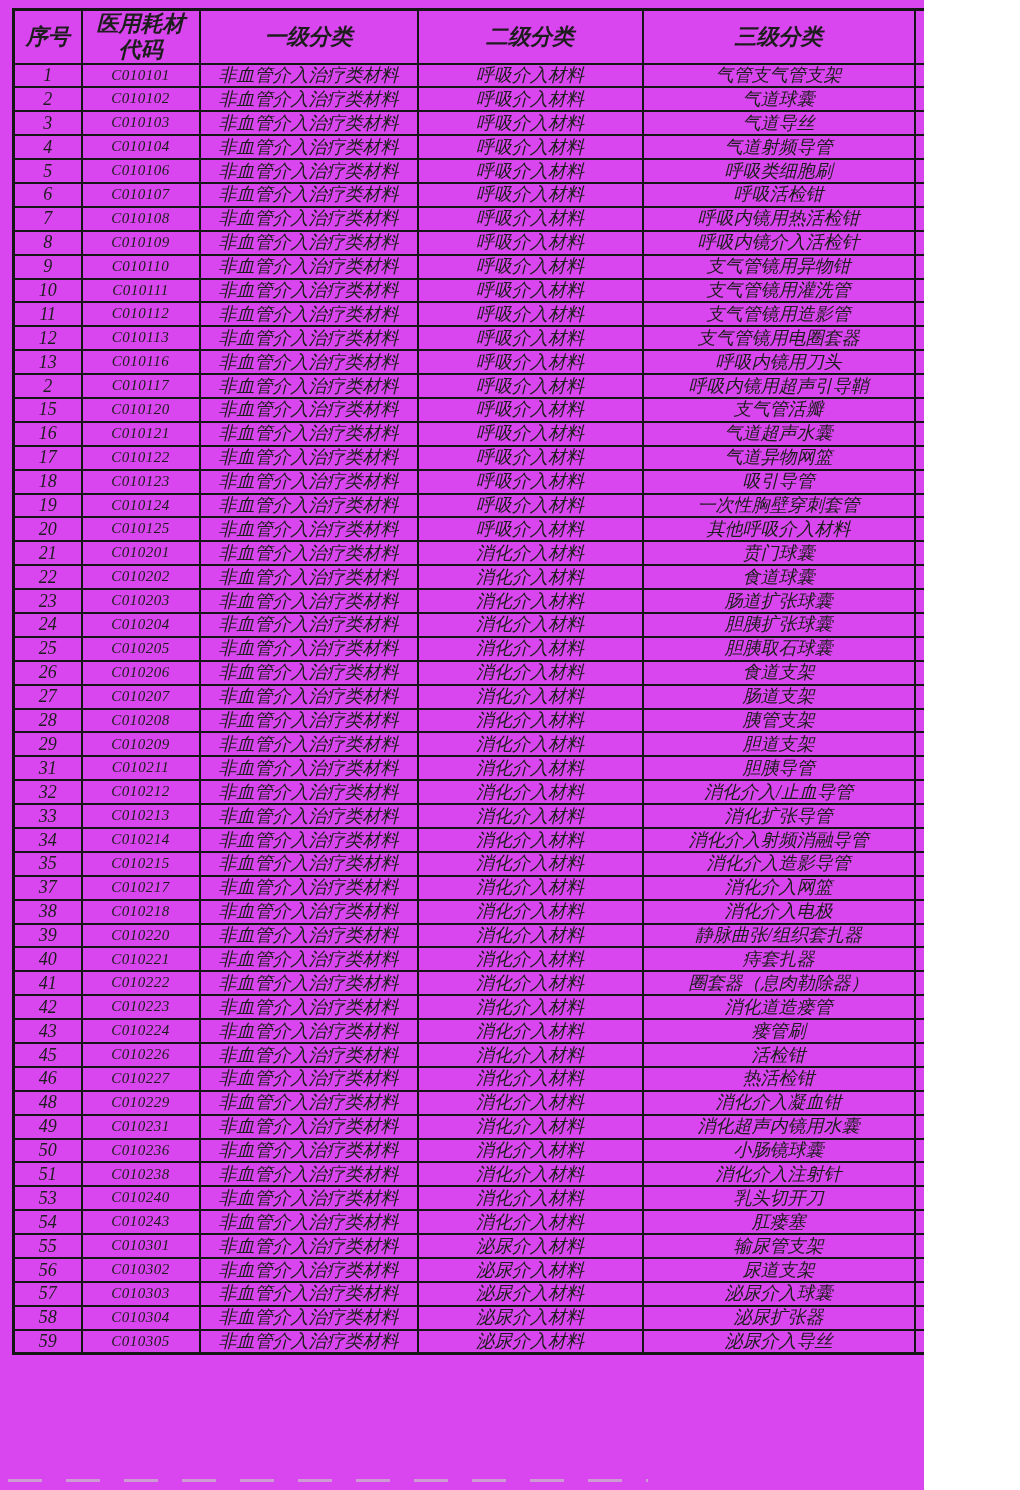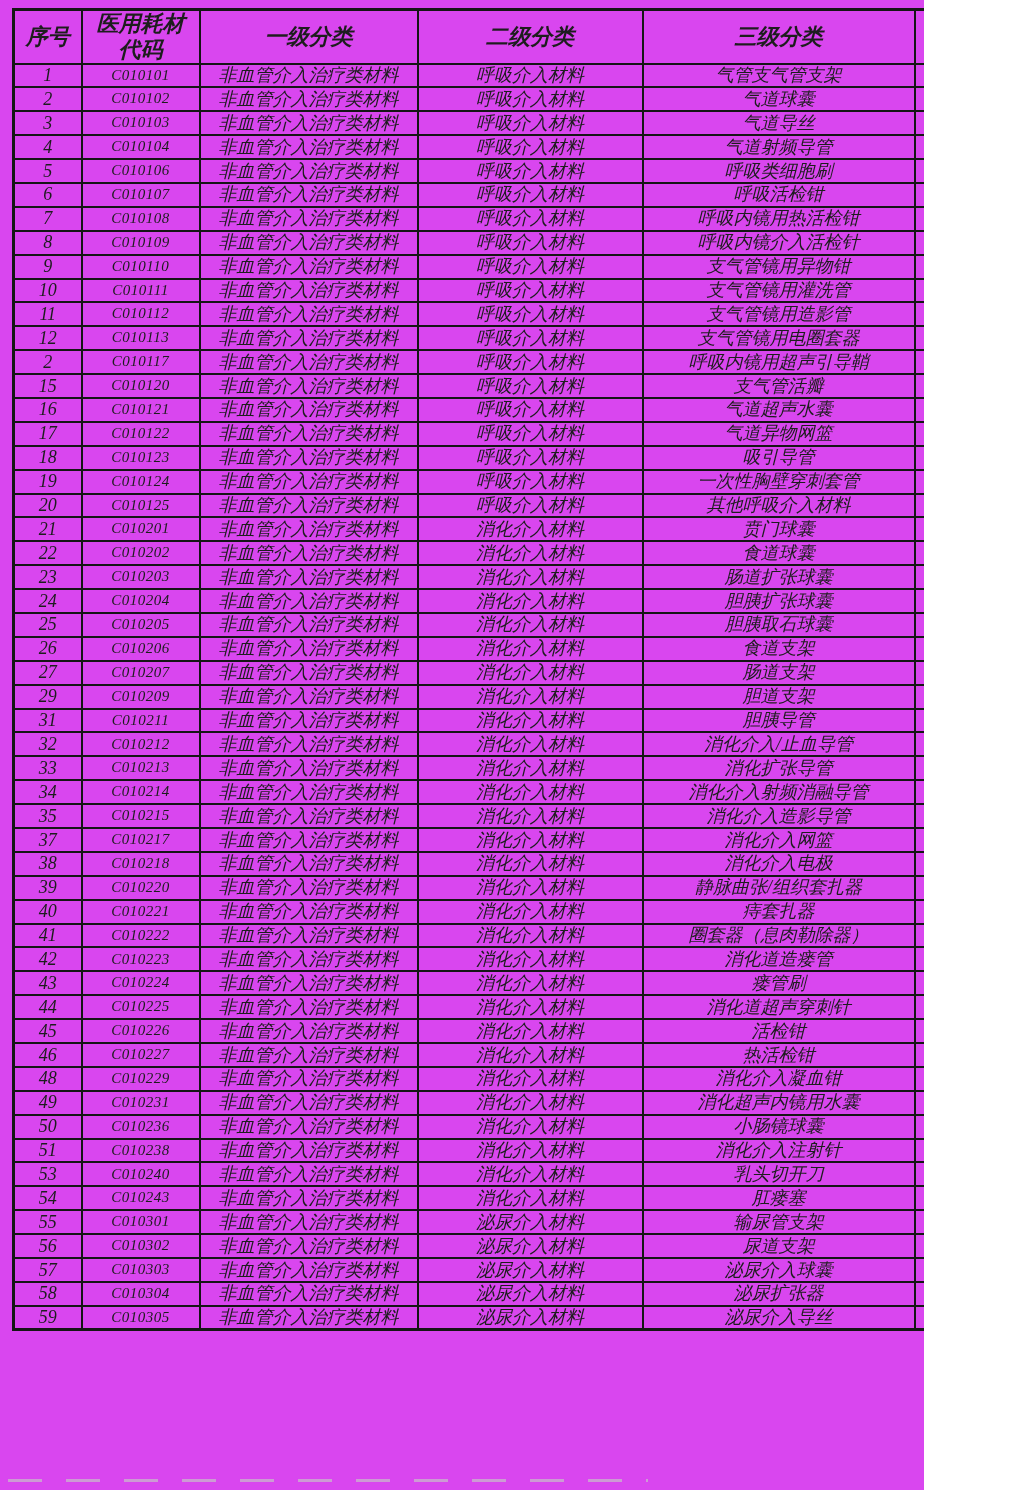--- a/index.html
+++ b/index.html
@@ -183,20 +183,28 @@
         </tr>
         <tr>
           <td>12</td>
           <td class="code-cell">C010113</td>
           <td>非血管介入治疗类材料</td>
           <td>呼吸介入材料</td>
           <td>支气管镜用电圈套器</td>
           <td></td>
         </tr>
         <tr>
+          <td>13</td>
+          <td class="code-cell">C010116</td>
+          <td>非血管介入治疗类材料</td>
+          <td>呼吸介入材料</td>
+          <td>呼吸内镜用刀头</td>
+          <td></td>
+        </tr>
+        <tr>
           <td>2</td>
           <td class="code-cell">C010117</td>
           <td>非血管介入治疗类材料</td>
           <td>呼吸介入材料</td>
           <td>呼吸内镜用超声引导鞘</td>
           <td></td>
         </tr>
         <tr>
           <td>15</td>
           <td class="code-cell">C010120</td>
@@ -295,20 +303,28 @@
         </tr>
         <tr>
           <td>27</td>
           <td class="code-cell">C010207</td>
           <td>非血管介入治疗类材料</td>
           <td>消化介入材料</td>
           <td>肠道支架</td>
           <td></td>
         </tr>
         <tr>
+          <td>28</td>
+          <td class="code-cell">C010208</td>
+          <td>非血管介入治疗类材料</td>
+          <td>消化介入材料</td>
+          <td>胰管支架</td>
+          <td></td>
+        </tr>
+        <tr>
           <td>29</td>
           <td class="code-cell">C010209</td>
           <td>非血管介入治疗类材料</td>
           <td>消化介入材料</td>
           <td>胆道支架</td>
           <td></td>
         </tr>
         <tr>
           <td>31</td>
           <td class="code-cell">C010211</td>
@@ -396,28 +412,20 @@
           <td>消化介入材料</td>
           <td>消化道造瘘管</td>
           <td></td>
         </tr>
         <tr>
           <td>43</td>
           <td class="code-cell">C010224</td>
           <td>非血管介入治疗类材料</td>
           <td>消化介入材料</td>
           <td>瘘管刷</td>
-          <td></td>
-        </tr>
-        <tr>
-          <td>44</td>
-          <td class="code-cell">C010225</td>
-          <td>非血管介入治疗类材料</td>
-          <td>消化介入材料</td>
-          <td>消化道超声穿刺针</td>
           <td></td>
         </tr>
         <tr>
           <td>45</td>
           <td class="code-cell">C010226</td>
           <td>非血管介入治疗类材料</td>
           <td>消化介入材料</td>
           <td>活检钳</td>
           <td></td>
         </tr>

